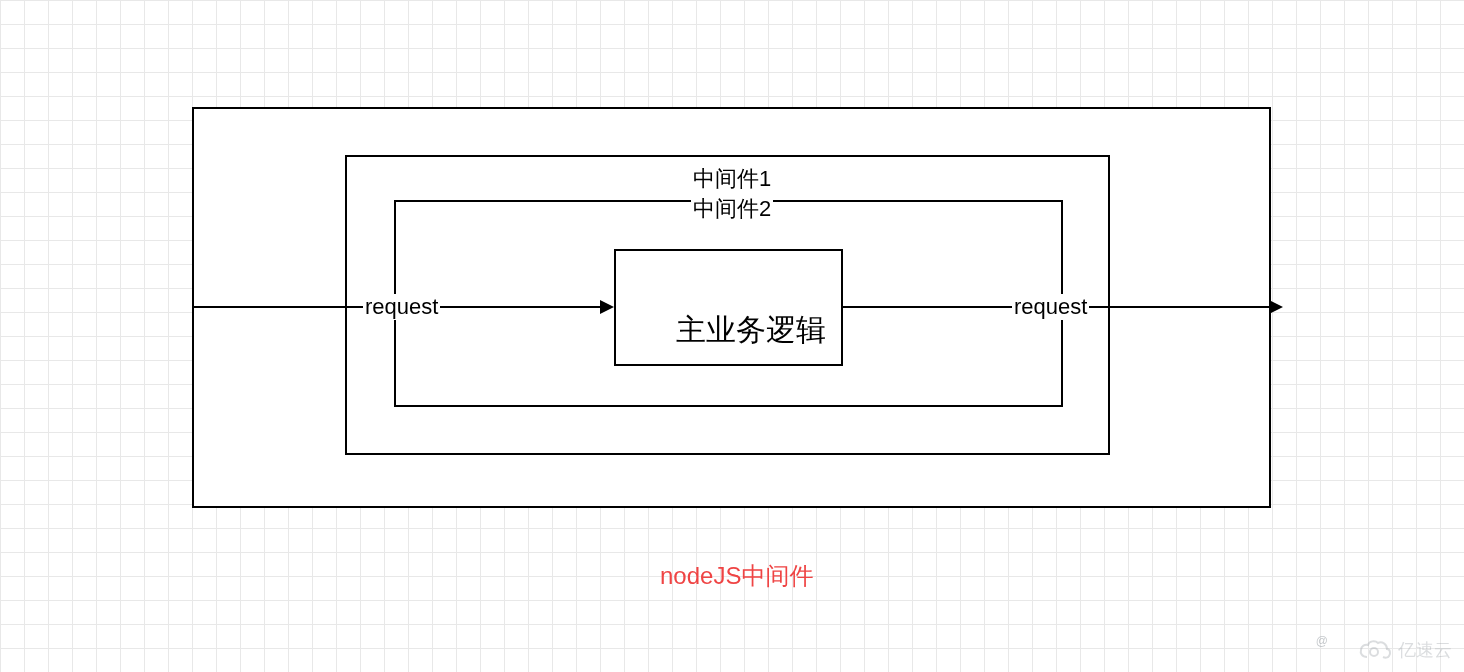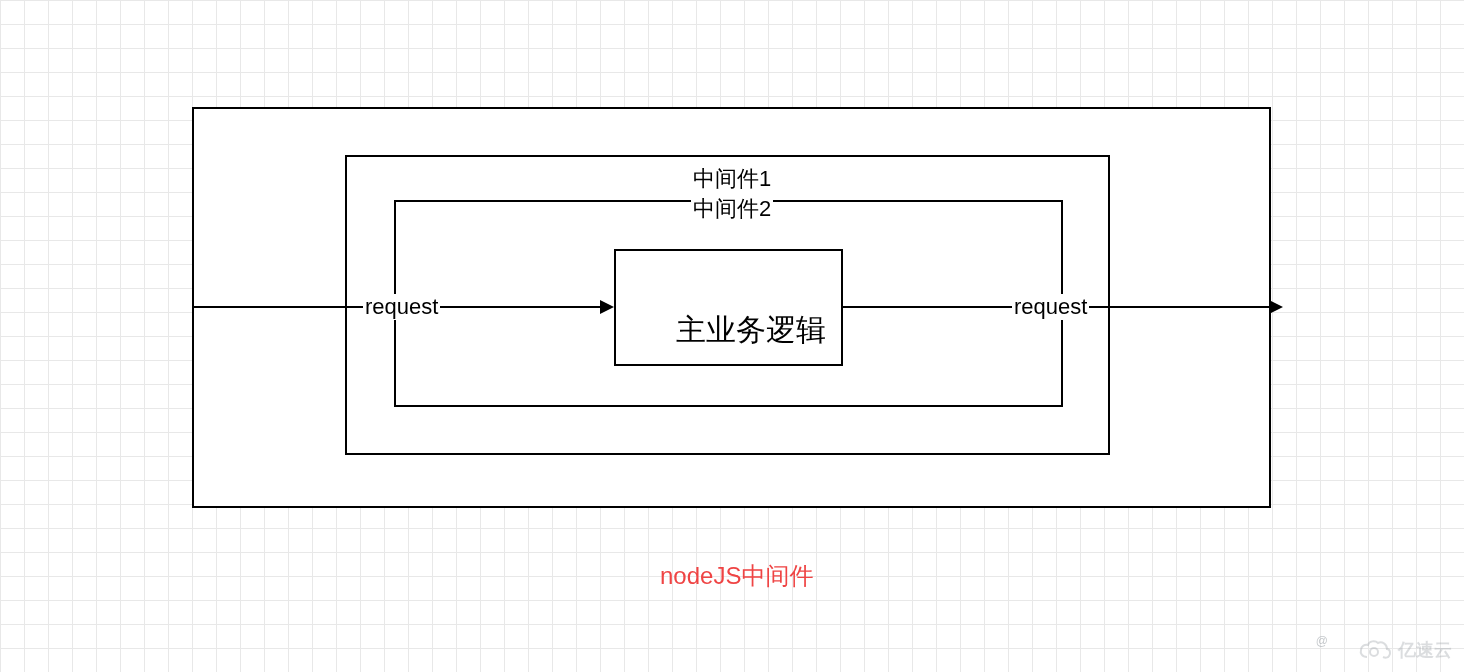--- a/index.html
+++ b/index.html
@@ -48,21 +48,21 @@
   .watermark {
     position: absolute;
     right: 12px;
     bottom: 10px;
     display: flex;
     align-items: center;
     gap: 6px;
     opacity: 0.35;
     color: #9aa0a6;
     font-size: 18px;
-    font-weight: 700;
+    font-weight: 400;
   }
   .watermark svg { display: block; }
   .wm-dot {
     position: absolute;
     font-size: 12px;
     color: #9aa0a6;
     opacity: 0.55;
   }
 </style>
 </head>

